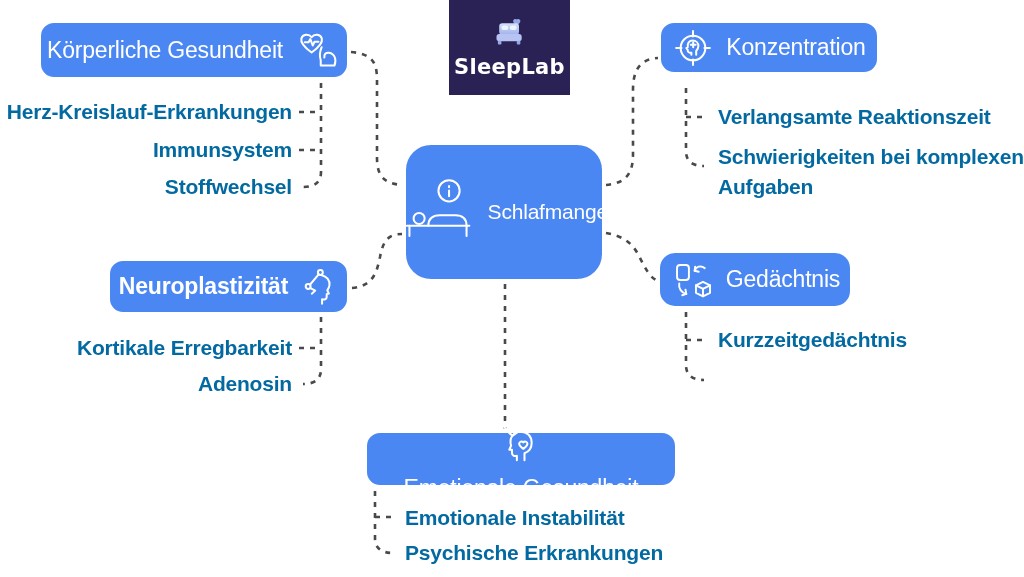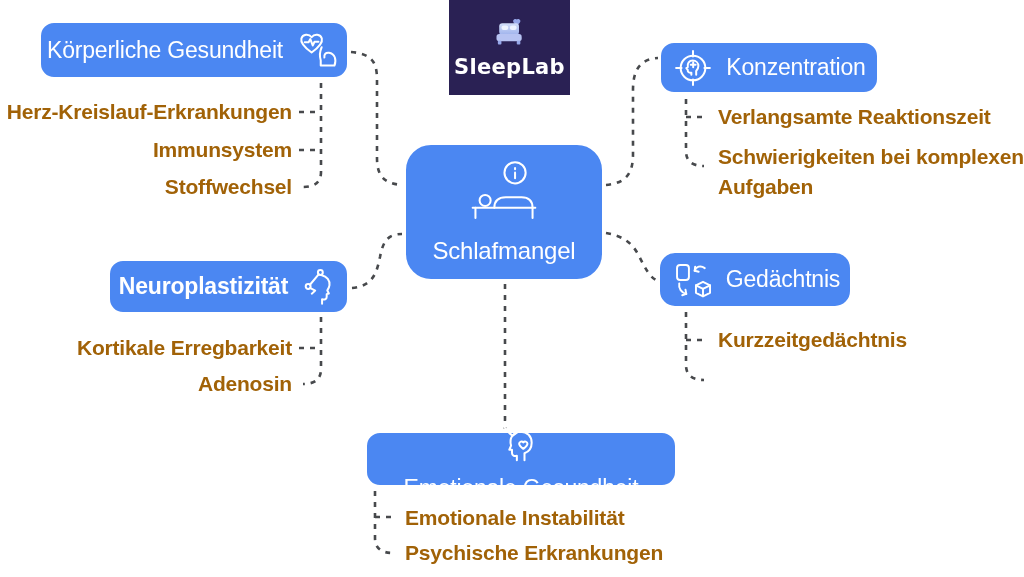--- a/index.html
+++ b/index.html
@@ -8,23 +8,23 @@
     font-family:"Liberation Sans","DejaVu Sans",sans-serif;background:#ffffff;
   }
   svg.connectors{position:absolute;left:0;top:0;width:1024px;height:577px;}
   svg.connectors path{fill:none;stroke:#47494c;stroke-width:2.6;stroke-dasharray:5 6;stroke-linecap:butt;}
   .node{
     position:absolute;box-sizing:border-box;background:#4b87f2;border:3px solid #ffffff;
     border-radius:16px;display:flex;align-items:center;justify-content:center;gap:12px;
     color:#ffffff;font-size:23px;font-weight:500;letter-spacing:-0.2px;
   }
   .node .ic{flex:0 0 auto;display:block;}
-  .node.central{flex-direction:column;gap:8px;border-radius:28px;font-size:24px;}
+  .node.central{flex-direction:row;gap:8px;border-radius:28px;font-size:21px;}
   .sub{
-    position:absolute;color:#a16207;font-size:21px;font-weight:600;letter-spacing:-0.2px;
+    position:absolute;color:#0369a1;font-size:21px;font-weight:600;letter-spacing:-0.2px;
     line-height:26px;white-space:nowrap;
   }
   .sub.right{text-align:right;}
   .sub.wrap{white-space:normal;line-height:30px;width:360px;}
   .logo{
     position:absolute;left:449px;top:0;width:121px;height:95px;background:#2a2154;
     display:flex;flex-direction:column;align-items:center;justify-content:center;gap:2px;
   }
   .logo .brand{
     color:#ffffff;font-size:21px;font-weight:700;letter-spacing:0.3px;
@@ -105,21 +105,21 @@
       <path d="M24,10 C29.8,11.2 33.2,15.8 32.6,21 C32.3,23.4 31.3,25.2 30.2,26.8 L31.9,30.2 L29.5,30.9 V34 C29.5,36.5 27,37.4 24.4,36.6 V41.5"></path>
       <circle cx="9" cy="22.5" r="2.7"></circle>
       <circle cx="22.5" cy="7" r="2.7"></circle>
       <path d="M11,20.5 L20.6,9"></path>
       <path d="M11.5,24.2 L16.8,27 L13,30.4"></path>
     </svg>
   </div>
   <div class="sub right" style="right:732px;top:335px;">Kortikale Erregbarkeit</div>
   <div class="sub right" style="right:732px;top:371px;">Adenosin</div>
 
-  <div class="node" style="left:658px;top:40px;width:222px;height:55px;">
+  <div class="node" style="left:658px;top:20px;width:222px;height:55px;">
     <svg class="ic icsvg" width="42" height="42" viewBox="0 0 46 46">
       <circle cx="23" cy="23" r="13.5"></circle>
       <path d="M23,4.5 V10.5 M23,35.5 V41.5 M4.5,23 H10.5 M35.5,23 H41.5"></path>
       <path d="M21.2,30.5 v-2.4 c-2.4,0.4 -4.2,-0.6 -4,-3 l-1.5,-2 1.6,-1 c-0.8,-4.2 1.6,-7.2 5.4,-7.2 c3.6,0 6.2,2.6 6.2,6 c0,2.4 -1,4 -2.4,5.4 v4.2"></path>
       <path d="M20.5,19.5 h5.4 M23.2,16.8 v5.4"></path>
     </svg>
     <span>Konzentration</span>
   </div>
   <div class="sub" style="left:718px;top:104px;">Verlangsamte Reaktionszeit</div>
   <div class="sub wrap" style="left:718px;top:142px;">Schwierigkeiten bei komplexen Aufgaben</div>

